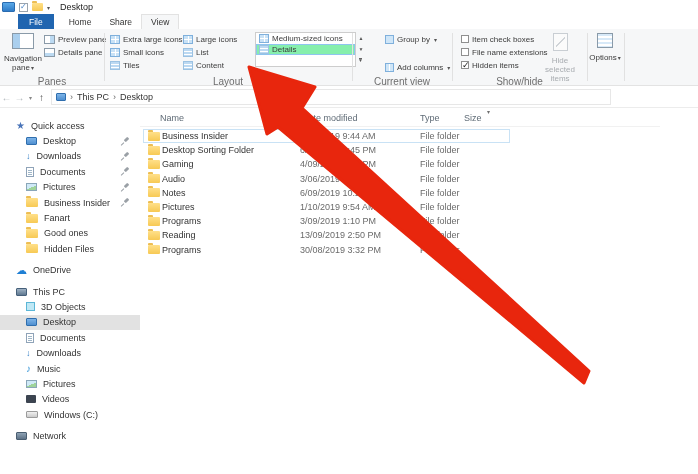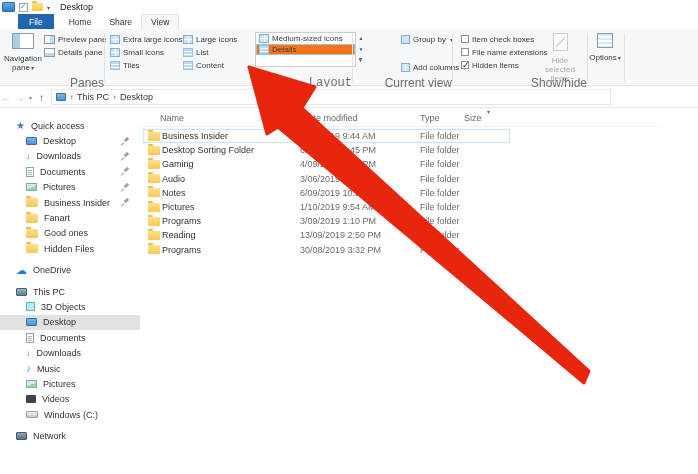--- a/index.html
+++ b/index.html
@@ -18,35 +18,35 @@
 
   
   .tabs { position:absolute; left:0; top:14px; width:100%; height:15px; display:flex; align-items:flex-end; padding-left:18px; }
   .tab { font-size:8.5px; color:#333; padding:2px 9px; height:15px; display:flex; align-items:center; }
   .tab-file { background:#2065b0; color:#fff; padding:2px 11px; margin-right:6px; }
   .tab-view { background:#f6f7f8; border:1px solid #e2e2e2; border-bottom:none; }
 
   
   .ribbon { position:absolute; left:0; top:29px; width:100%; height:57px; background:#f6f7f8; border-bottom:1px solid #e3e3e3; font-size:8px; color:#3b3b3b; }
   .rsep { position:absolute; top:4px; bottom:4px; width:1px; background:#e1e1e1; }
-  .glabel { position:absolute; top:47px; font-size:12px; color:#6e6e6e; text-align:right; }
+  .glabel { position:absolute; top:47px; font-size:10px; color:#6e6e6e; text-align:center; }
   .bigbtn { position:absolute; top:2px; width:40px; height:50px; display:flex; flex-direction:column; align-items:center; text-align:center; gap:5px; padding-top:2px; line-height:1.15; }
   .rcol { position:absolute; top:4px; display:flex; flex-direction:column; gap:1px; }
   .ritem { height:12px; display:flex; align-items:center; gap:3px; white-space:nowrap; }
   .dd::after { content:"▾"; font-size:6px; color:#555; margin-left:1px; }
   .np-ic { width:22px; height:16px; border:1px solid #8a9aa8; background:linear-gradient(90deg,#aacfee 0 7px,#fff 7px); flex:none; }
   .pv-ic { width:11px; height:9px; border:1px solid #8a9aa8; background:linear-gradient(90deg,#fff 0 5px,#bcdaf2 5px); flex:none; }
   .dp-ic { width:11px; height:9px; border:1px solid #8a9aa8; background:linear-gradient(#fff 0 4px,#bcdaf2 4px); flex:none; }
   .mi { width:10px; height:9px; flex:none; border:1px solid #7fb0dc;
         background:linear-gradient(#fff,#fff) center/1px 100% no-repeat,
                    linear-gradient(#fff,#fff) center/100% 1px no-repeat, #c9e2f6; }
   .mi-lines { width:10px; height:9px; flex:none; border:1px solid #9cc2e2; background:repeating-linear-gradient(#bcd9f2 0 1.5px,#fff 1.5px 3px); }
   .gallery { position:absolute; left:255px; top:3px; width:101px; background:#fff; border:1px solid #cdcdcd; }
   .gal-row { height:11px; display:flex; align-items:center; gap:3px; padding-left:3px; white-space:nowrap; }
-  .gal-sel { background:#f97316; box-shadow:inset 0 0 0 1px #8fc4ef; }
+  .gal-sel { background:#86efac; box-shadow:inset 0 0 0 1px #8fc4ef; }
   .gal-rail { position:absolute; right:-11px; top:-1px; width:10px; display:flex; flex-direction:column; }
   .rail-btn { height:11px; font-size:5px; color:#555; display:flex; align-items:center; justify-content:center; }
   .rail-more::before { content:"▬"; font-size:3px; position:relative; top:-2px; margin-right:-4px; }
   .big-grid { width:16px; height:14px; border:1px solid #7fb0dc; flex:none;
         background:repeating-linear-gradient(90deg,transparent 0 4px,#fff 4px 5px),
                    repeating-linear-gradient(transparent 0 3px,#fff 3px 4px), #cfe6f8; }
   .gb-ic { width:9px; height:9px; border:1px solid #7fb0dc; background:#cfe6f8; flex:none; }
   .ac-ic { width:9px; height:9px; border:1px solid #7fb0dc; background:linear-gradient(90deg,#cfe6f8 0 3px,#fff 3px 4px,#cfe6f8 4px); flex:none; }
   .sc-ic { width:10px; height:8px; border:1px solid #8fb8e0; background:linear-gradient(90deg,#cfe6f8 0 3px,#fff 3px 4px,#cfe6f8 4px 7px,#fff 7px 8px,#cfe6f8 8px); flex:none; }
   .cb { width:8px; height:8px; border:1px solid #8f8f8f; background:#fff; flex:none; position:relative; }
@@ -185,24 +185,24 @@
         <span class="mi-lines"></span>
         <span>Details</span>
       </div>
       <div class="gal-row"></div>
       <div class="gal-rail">
         <div class="rail-btn">▲</div>
         <div class="rail-btn">▼</div>
         <div class="rail-btn rail-more">▼</div>
       </div>
     </div>
-    <div class="glabel" style="left:104px; width:248px;font-family:Liberation Mono, monospace;">Layout</div>
+    <div class="glabel" style="left:104px; width:248px;">Layout</div>
     <div class="rsep" style="left:352px;"></div>
 
-    <div class="rcol" style="left:401px;gap:16px;">
+    <div class="rcol" style="left:385px;gap:16px;">
       <div class="ritem dd">
         <span class="gb-ic"></span>
         <span>Group by</span>
       </div>
       <div class="ritem dd">
         <span class="ac-ic"></span>
         <span>Add columns</span>
       </div>
       <div class="ritem">
         <span class="sc-ic"></span>

